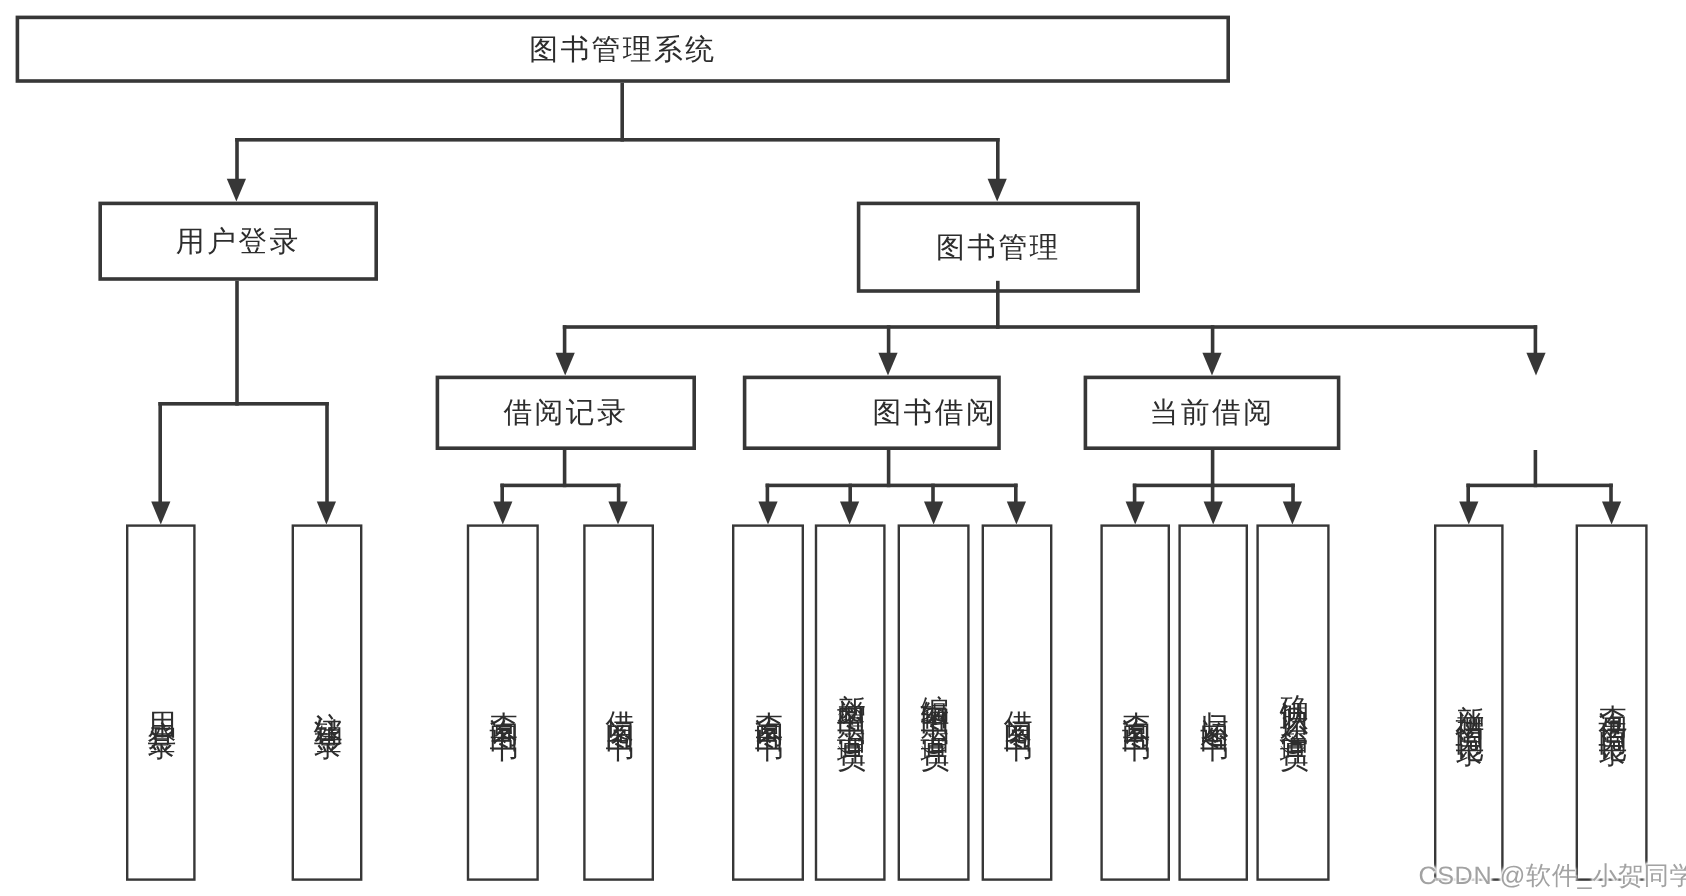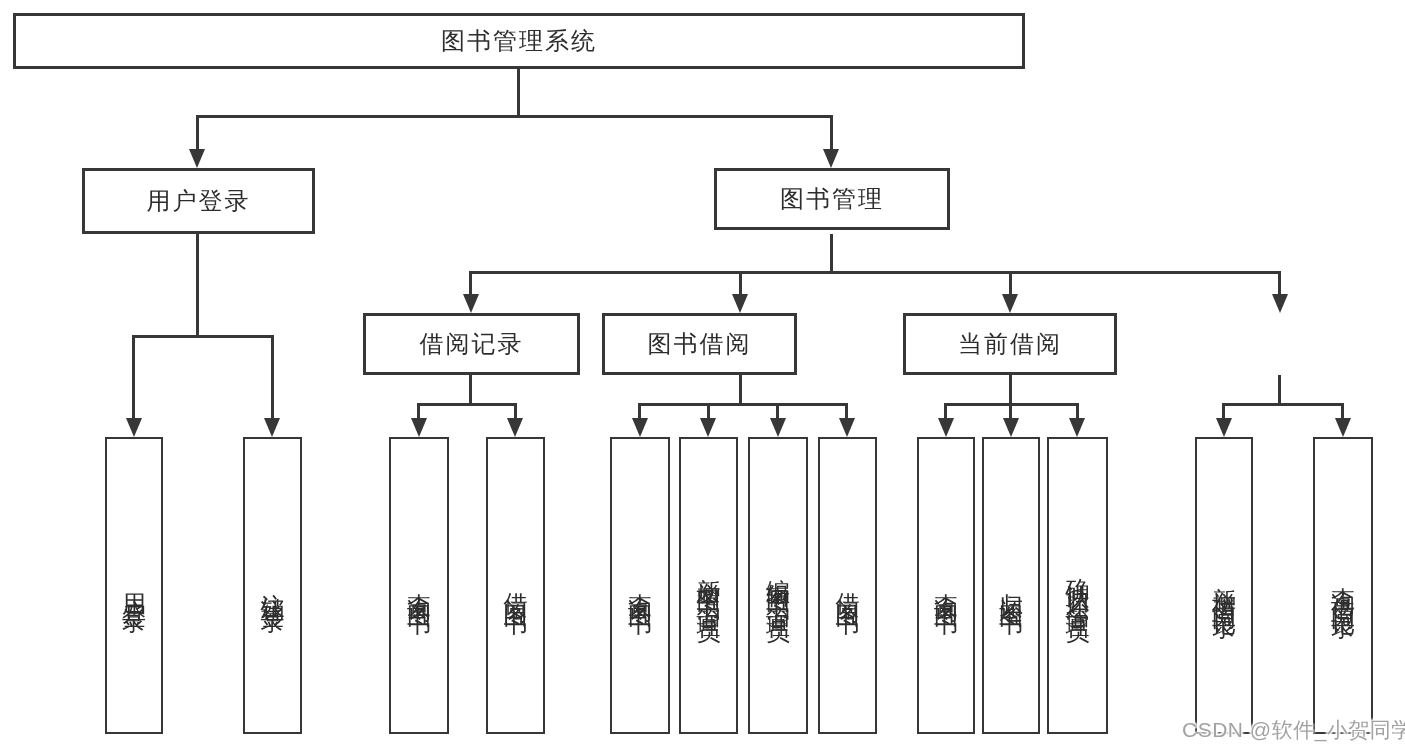--- a/index.html
+++ b/index.html
@@ -84,21 +84,21 @@
   <div class="vline" style="left:517px; top:69px; height:49px;"></div>
   <div class="hline" style="left:196px; top:115px; width:637px;"></div>
   <div class="vline" style="left:196px; top:115px; height:37px;"></div>
   <div class="arrow" style="left:189px; top:149px;"></div>
   <div class="vline" style="left:830px; top:115px; height:37px;"></div>
   <div class="arrow" style="left:823px; top:149px;"></div>
 
   <div class="box" style="left:82px; top:168px; width:233px; height:66px;">
     <span>用户登录</span>
   </div>
-  <div class="box" style="left:714px; top:168px; width:236px; height:62px;">
+  <div class="box" style="left:714px; top:168px; width:236px; height:76px;">
     <span>图书管理</span>
   </div>
 
   <div class="vline" style="left:196px; top:234px; height:104px;"></div>
   <div class="hline" style="left:132px; top:335px; width:142px;"></div>
   <div class="vline" style="left:132px; top:335px; height:85px;"></div>
   <div class="arrow" style="left:126px; top:418px;"></div>
   <div class="vline" style="left:271px; top:335px; height:85px;"></div>
   <div class="arrow" style="left:264px; top:418px;"></div>
 
@@ -109,21 +109,21 @@
   <div class="vline" style="left:739px; top:271px; height:26px;"></div>
   <div class="arrow" style="left:732px; top:294px;"></div>
   <div class="vline" style="left:1009px; top:271px; height:26px;"></div>
   <div class="arrow" style="left:1002px; top:294px;"></div>
   <div class="vline" style="left:1278px; top:271px; height:26px;"></div>
   <div class="arrow" style="left:1272px; top:294px;"></div>
 
   <div class="box" style="left:363px; top:313px; width:217px; height:62px;">
     <span>借阅记录</span>
   </div>
-  <div class="box" style="left:602px; top:313px; width:195px; height:62px;">
+  <div class="box" style="left:619px; top:313px; width:215px; height:62px;justify-content:flex-end;">
     <span>图书借阅</span>
   </div>
   <div class="box" style="left:903px; top:313px; width:214px; height:62px;">
     <span>当前借阅</span>
   </div>
 
   <div class="vline" style="left:469px; top:375px; height:31px;"></div>
   <div class="hline" style="left:417px; top:403px; width:100px;"></div>
   <div class="vline" style="left:417px; top:403px; height:18px;"></div>
   <div class="arrow" style="left:411px; top:418px;"></div>

